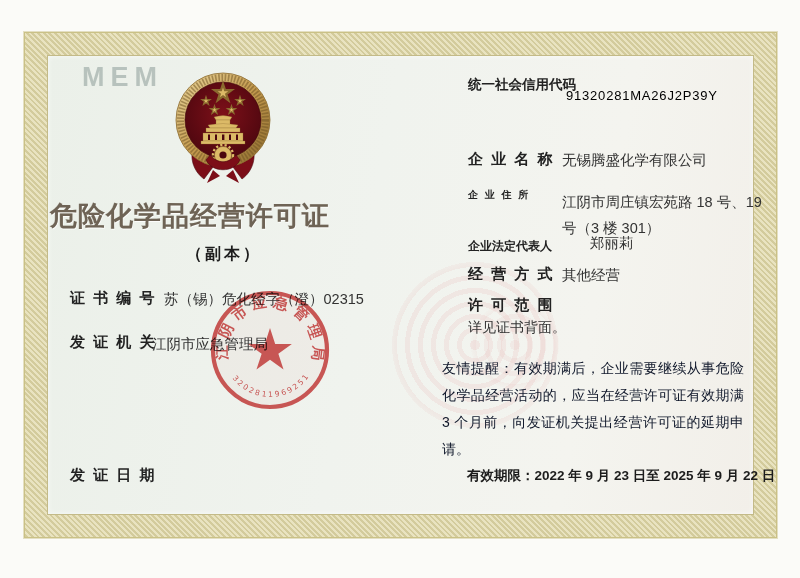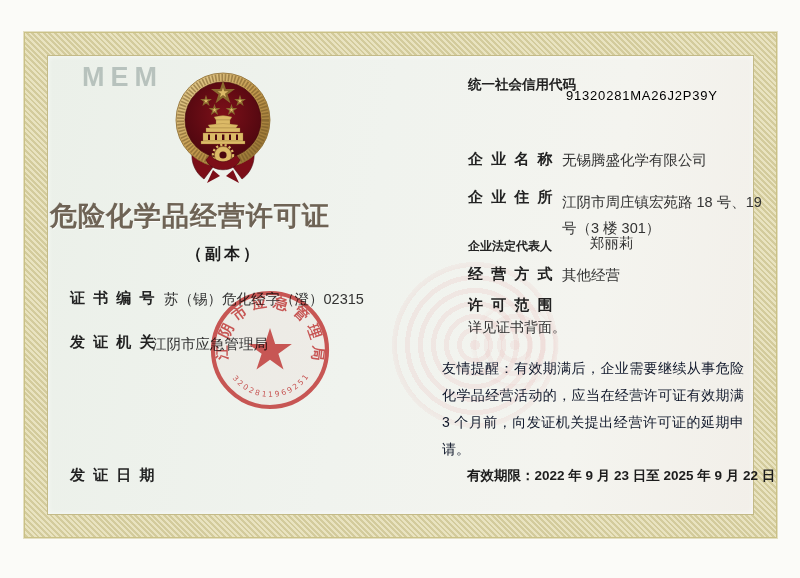--- a/index.html
+++ b/index.html
@@ -66,21 +66,21 @@
   .row-issuer-l  { position:absolute; left:70px;  top:333px; font-size:15px; letter-spacing:2px;}
   .row-issuer-v  { position:absolute; left:152px; top:335px; font-size:14.5px; }
   .row-issdate-l { position:absolute; left:70px;  top:466px; font-size:15px; letter-spacing:2px;}
   .row-issdate-v { position:absolute; left:172px; top:467px; font-size:14.5px; }
 
   .credit-l { position:absolute; left:468px; top:76px; font-size:13.5px; }
   .credit-v { position:absolute; left:566px; top:77px; font-size:13px; letter-spacing:.8px; color:#000000;margin-top:11px; }
 
   .r-name-l  { position:absolute; left:468px; top:150px; font-size:15px; letter-spacing:2px;}
   .r-name-v  { position:absolute; left:562px; top:151px; font-size:14.5px; }
-  .r-addr-l  { position:absolute; left:468px; top:188px; font-size:15px; letter-spacing:2px;text-align:right;}
+  .r-addr-l  { position:absolute; left:468px; top:188px; font-size:10px; letter-spacing:2px;text-align:right;}
   .r-addr-v  { position:absolute; left:562px; top:189px; font-size:14.5px; width:215px;
                white-space:normal; line-height:26px; }
   .r-legal-l { position:absolute; left:468px; top:238px; font-size:12px; }
   .r-legal-v { position:absolute; left:562px; top:234px; font-size:14.5px;margin-left:28px; }
   .r-mode-l  { position:absolute; left:468px; top:265px; font-size:15px; letter-spacing:2px;}
   .r-mode-v  { position:absolute; left:562px; top:266px; font-size:14.5px; }
   .r-scope-l { position:absolute; left:468px; top:296px; font-size:15px; letter-spacing:2px;}
   .r-scope-v { position:absolute; left:468px; top:319px; font-size:14px; }
 
   .reminder {

